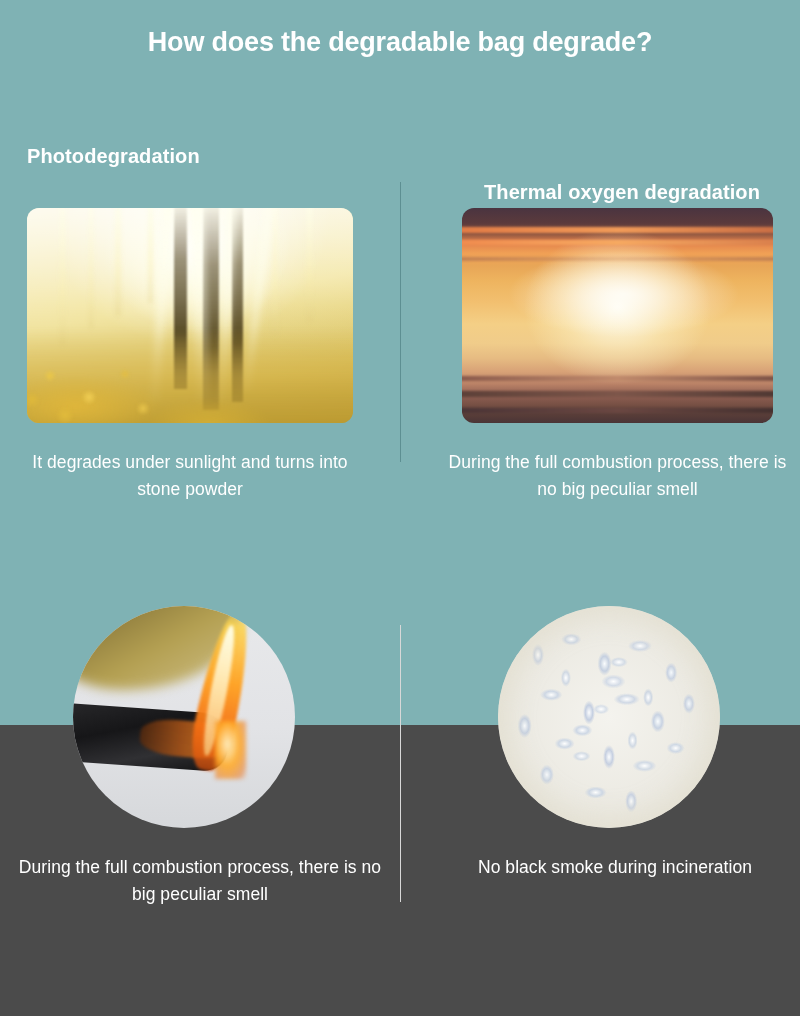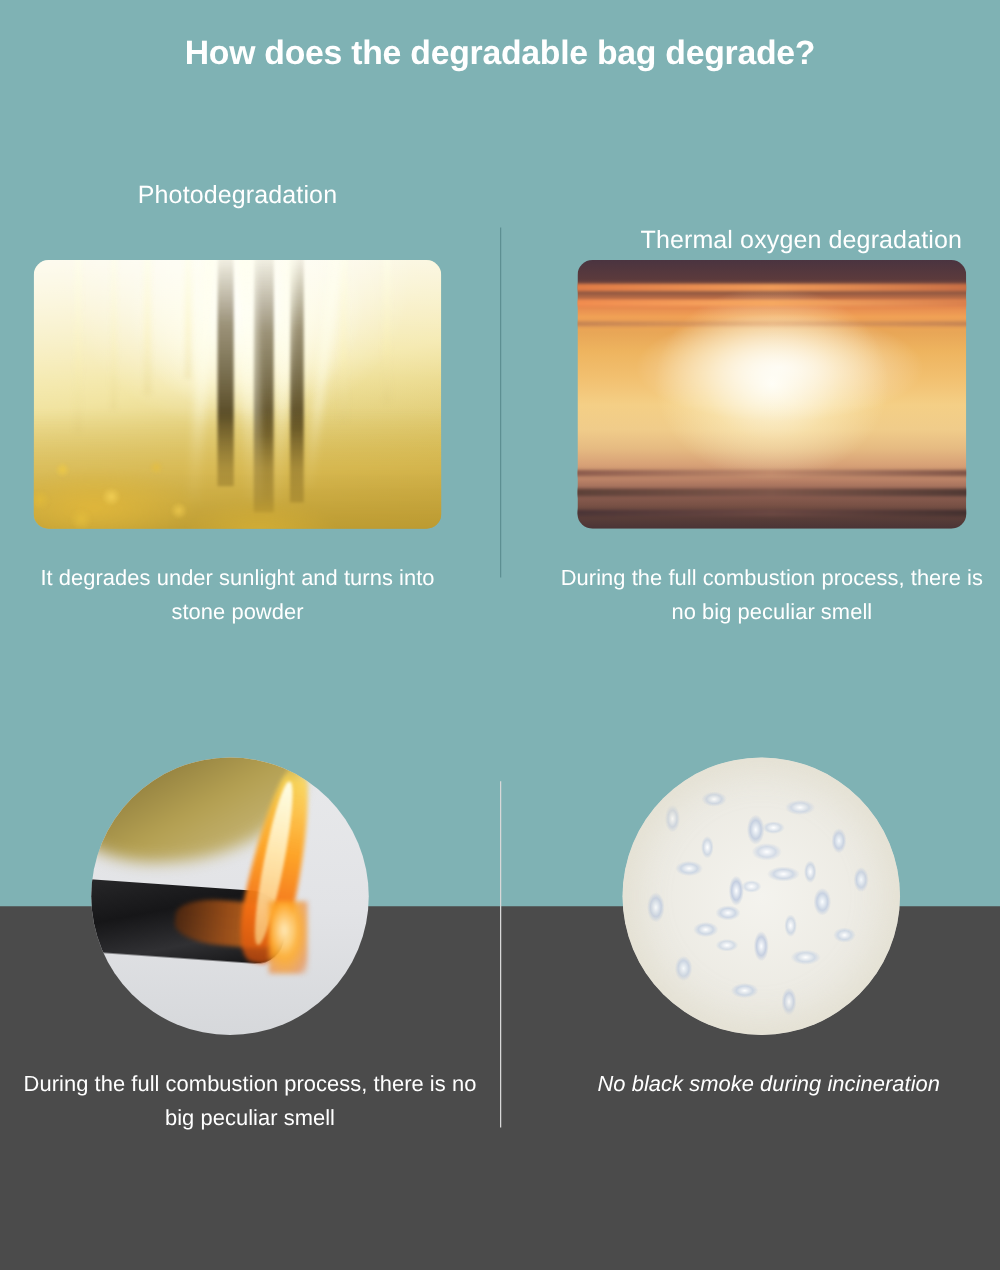--- a/index.html
+++ b/index.html
@@ -60,39 +60,39 @@
     top: 625px;
     width: 1px;
     height: 277px;
     background: #d8d8d8;
   }
 
   .section-label {
     position: absolute;
     color: #ffffff;
     font-size: 20px;
-    font-weight: normal;
-    text-align: center;
+    font-weight: bold;
+    text-align: left;
     letter-spacing: 0.1px;
   }
   .label-photo   { left: 27px;  top: 145px; width: 326px; }
   .label-thermal { left: 484px; top: 145px; width: 314px; margin-top: 36px; }
 
   .caption {
     position: absolute;
     color: #ffffff;
     font-size: 17.5px;
     line-height: 27px;
     text-align: center;
     letter-spacing: 0.05px;
   }
   .cap-topleft   { left: 15px;  top: 449px; width: 350px; }
   .cap-topright  { left: 445px; top: 449px; width: 345px; }
   .cap-botleft   { left: 15px;  top: 854px; width: 370px; }
-  .cap-botright  { left: 430px; top: 854px; width: 370px; font-style: italic; }
+  .cap-botright  { left: 430px; top: 854px; width: 370px; }
 
   
   .photo-frame {
     position: absolute;
     border-radius: 12px;
     overflow: hidden;
   }
   .forest {
     left: 27px;
     top: 208px;

